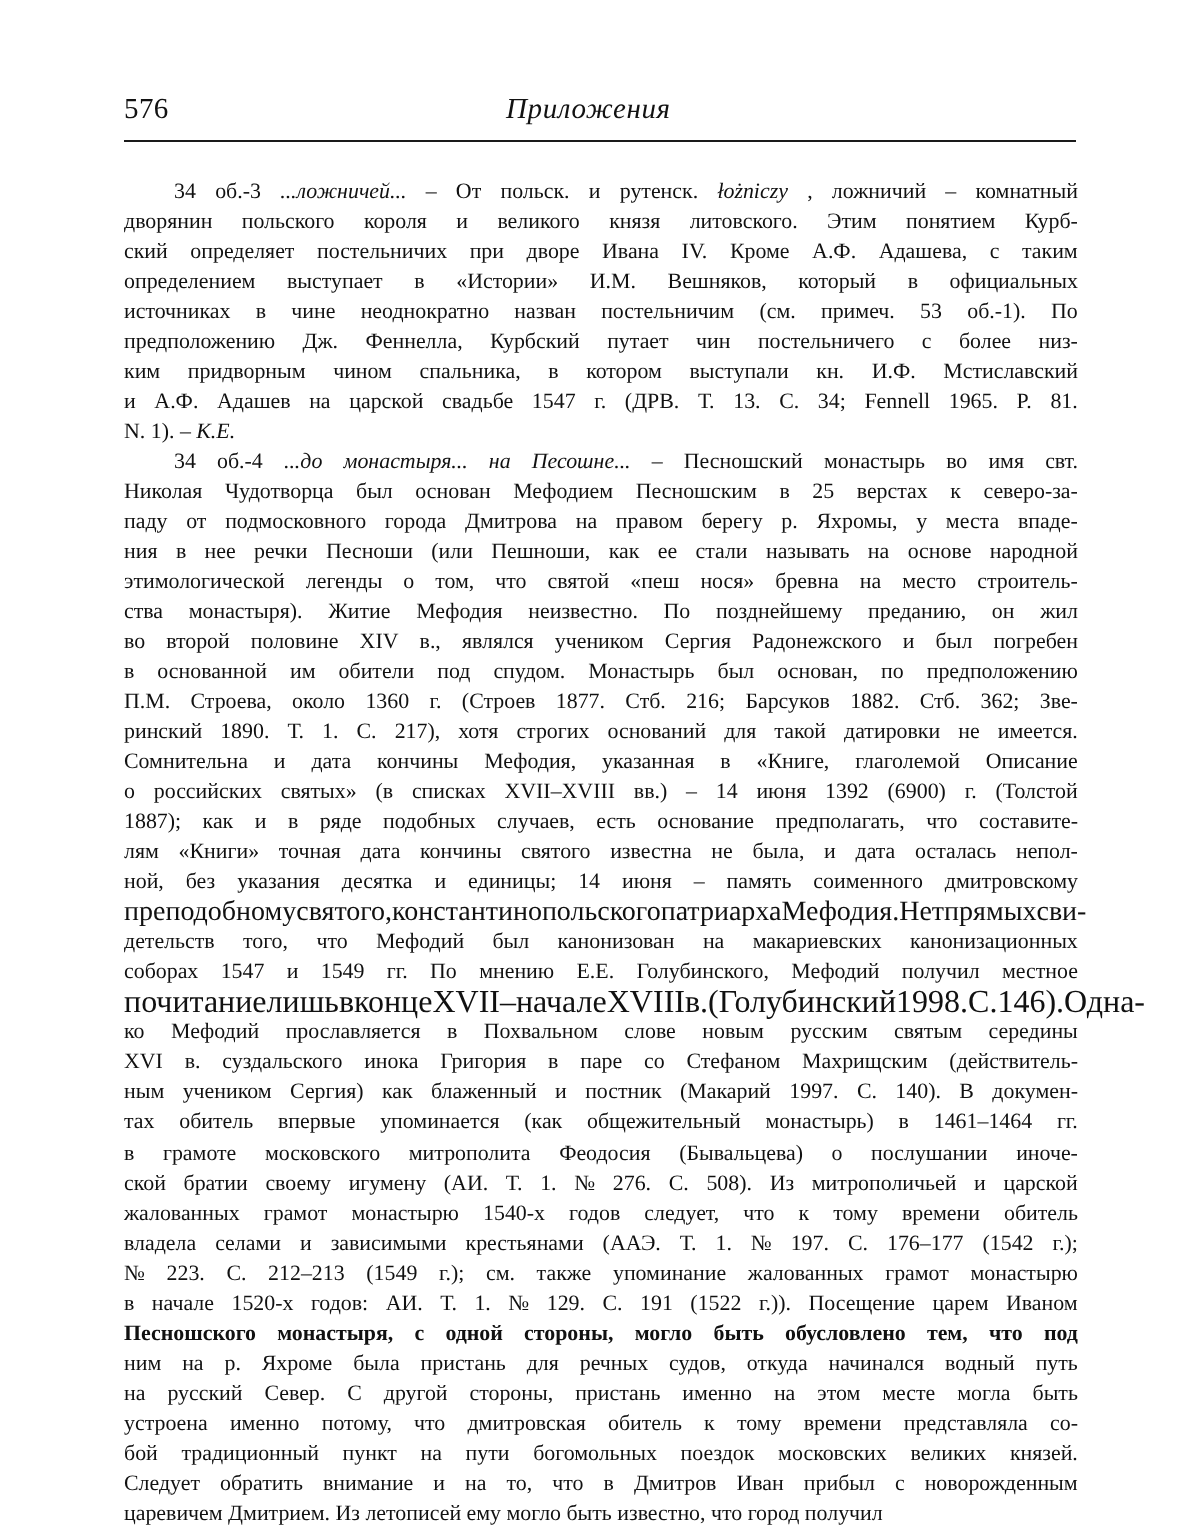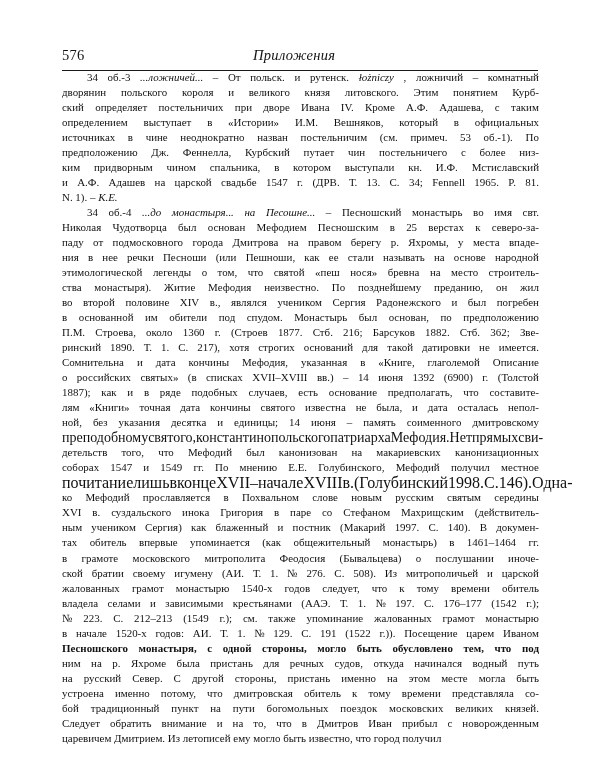--- a/index.html
+++ b/index.html
@@ -55,21 +55,21 @@
     top: 70px;
     width: 476px;
     height: 0;
     border-top: 1.4px solid #1a1a1a;
   }
 
   
   .text-block {
     position: absolute;
     left: 62px;
-    top: 70px;
+    top: 89px;
     width: 477px;
   }
 
   .para {
     margin: 0;
   }
 
   
   .ln {
     display: block;

